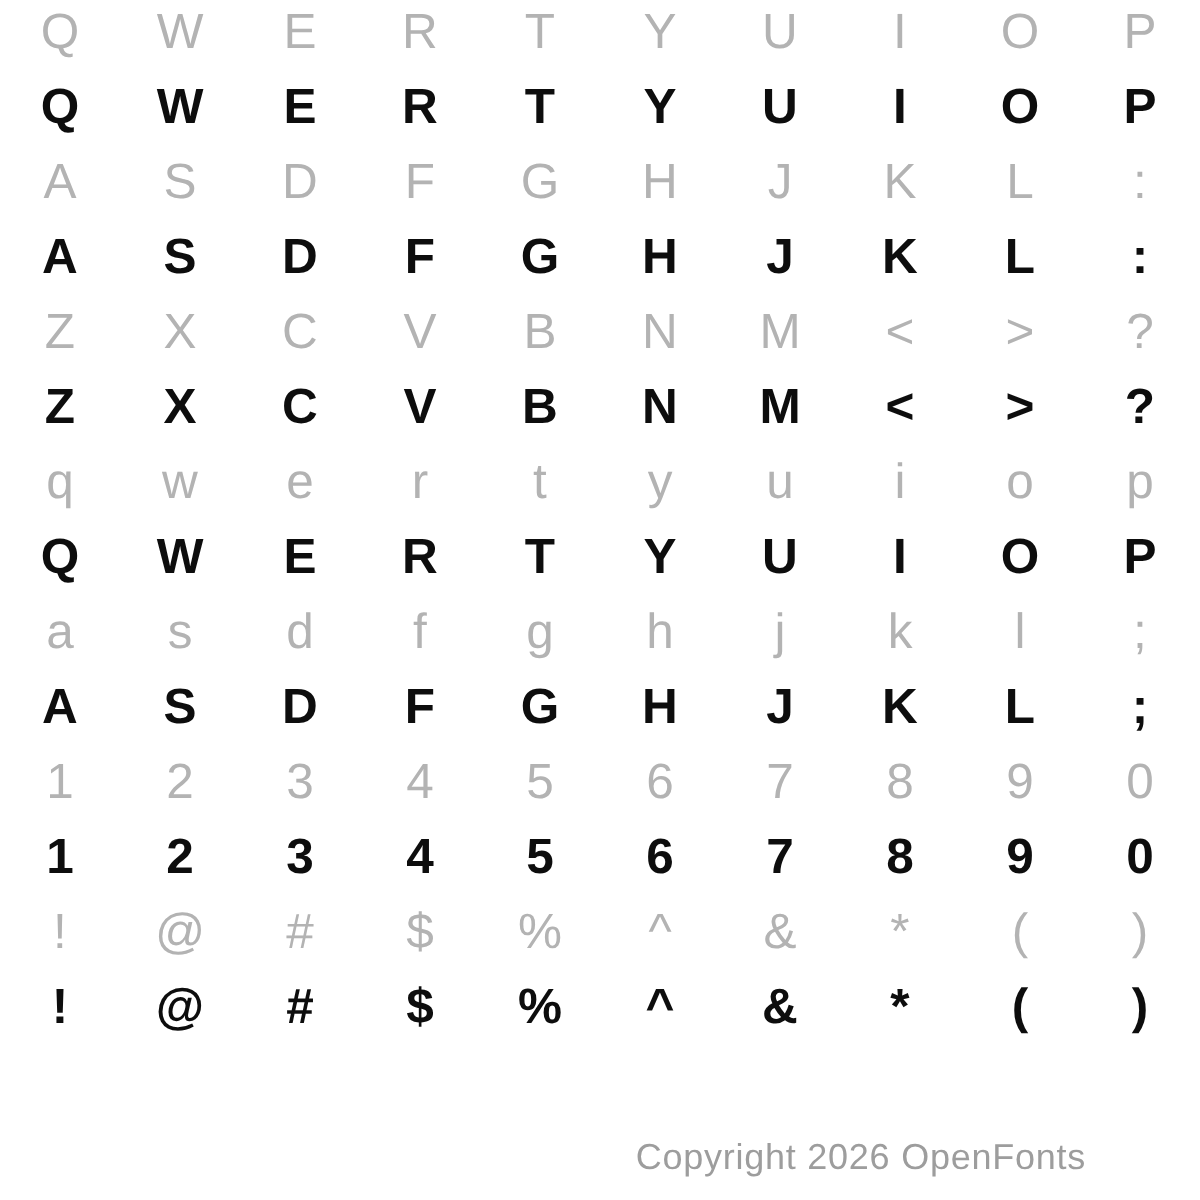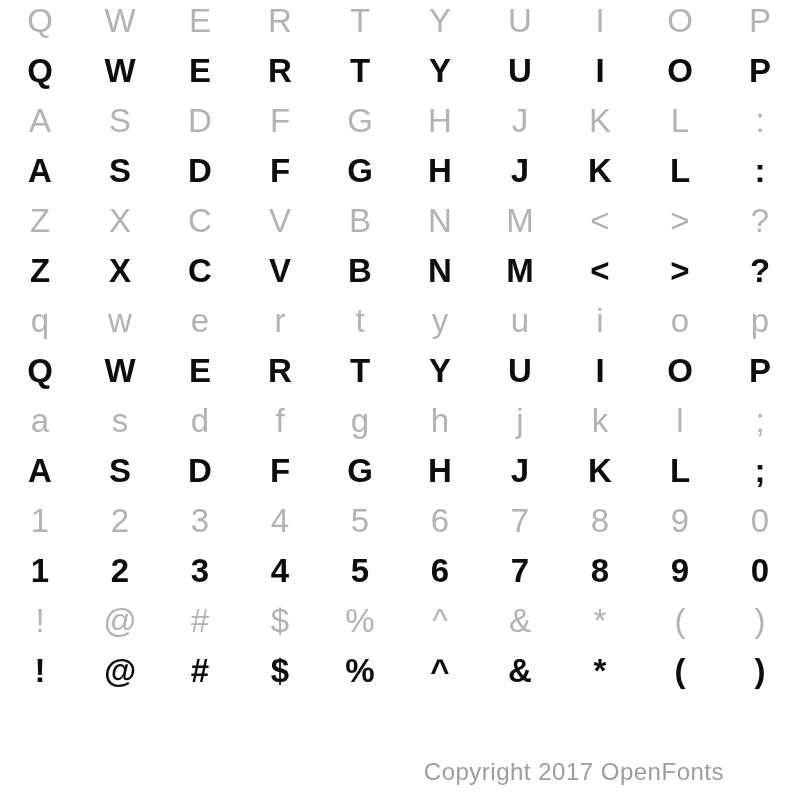--- a/index.html
+++ b/index.html
@@ -217,13 +217,13 @@
       <div class="glyph-cell">$</div>
       <div class="glyph-cell">%</div>
       <div class="glyph-cell">^</div>
       <div class="glyph-cell">&amp;</div>
       <div class="glyph-cell">*</div>
       <div class="glyph-cell">(</div>
       <div class="glyph-cell">)</div>
     </div>
   </div>
 
-<div class="copyright">Copyright 2017 OpenFonts</div>
+<div class="copyright">Copyright 2026 OpenFonts</div>
 
 </body></html>

